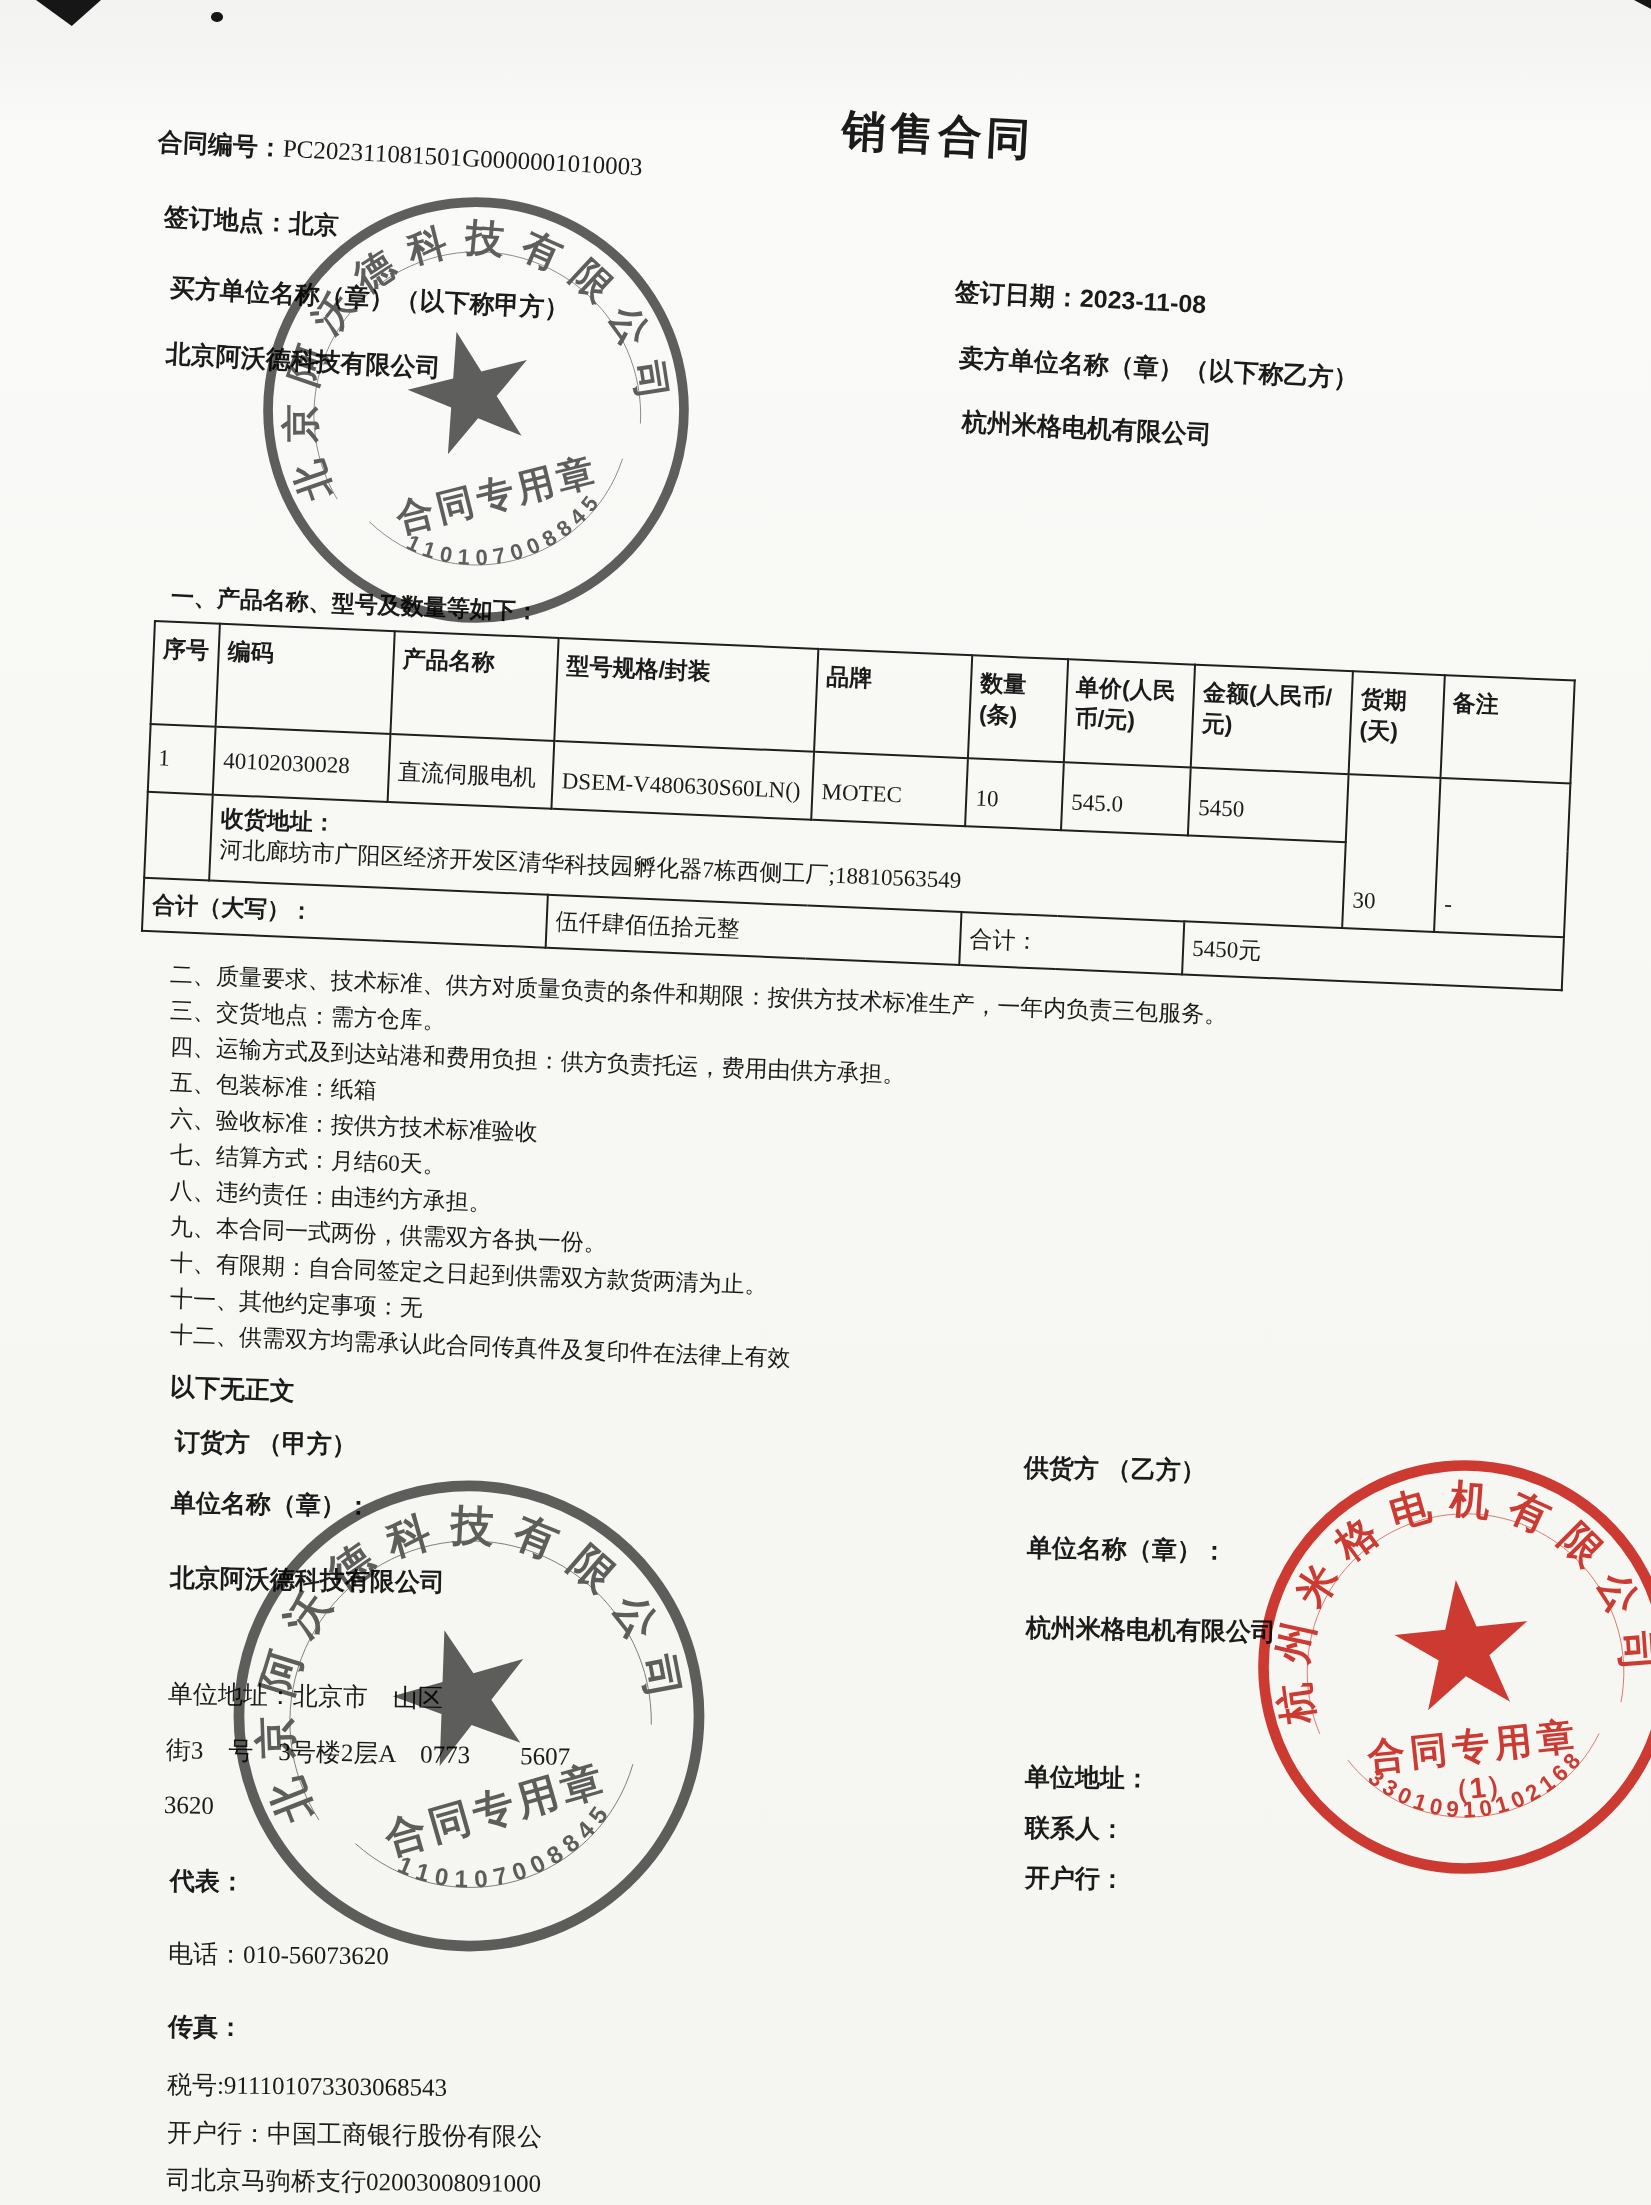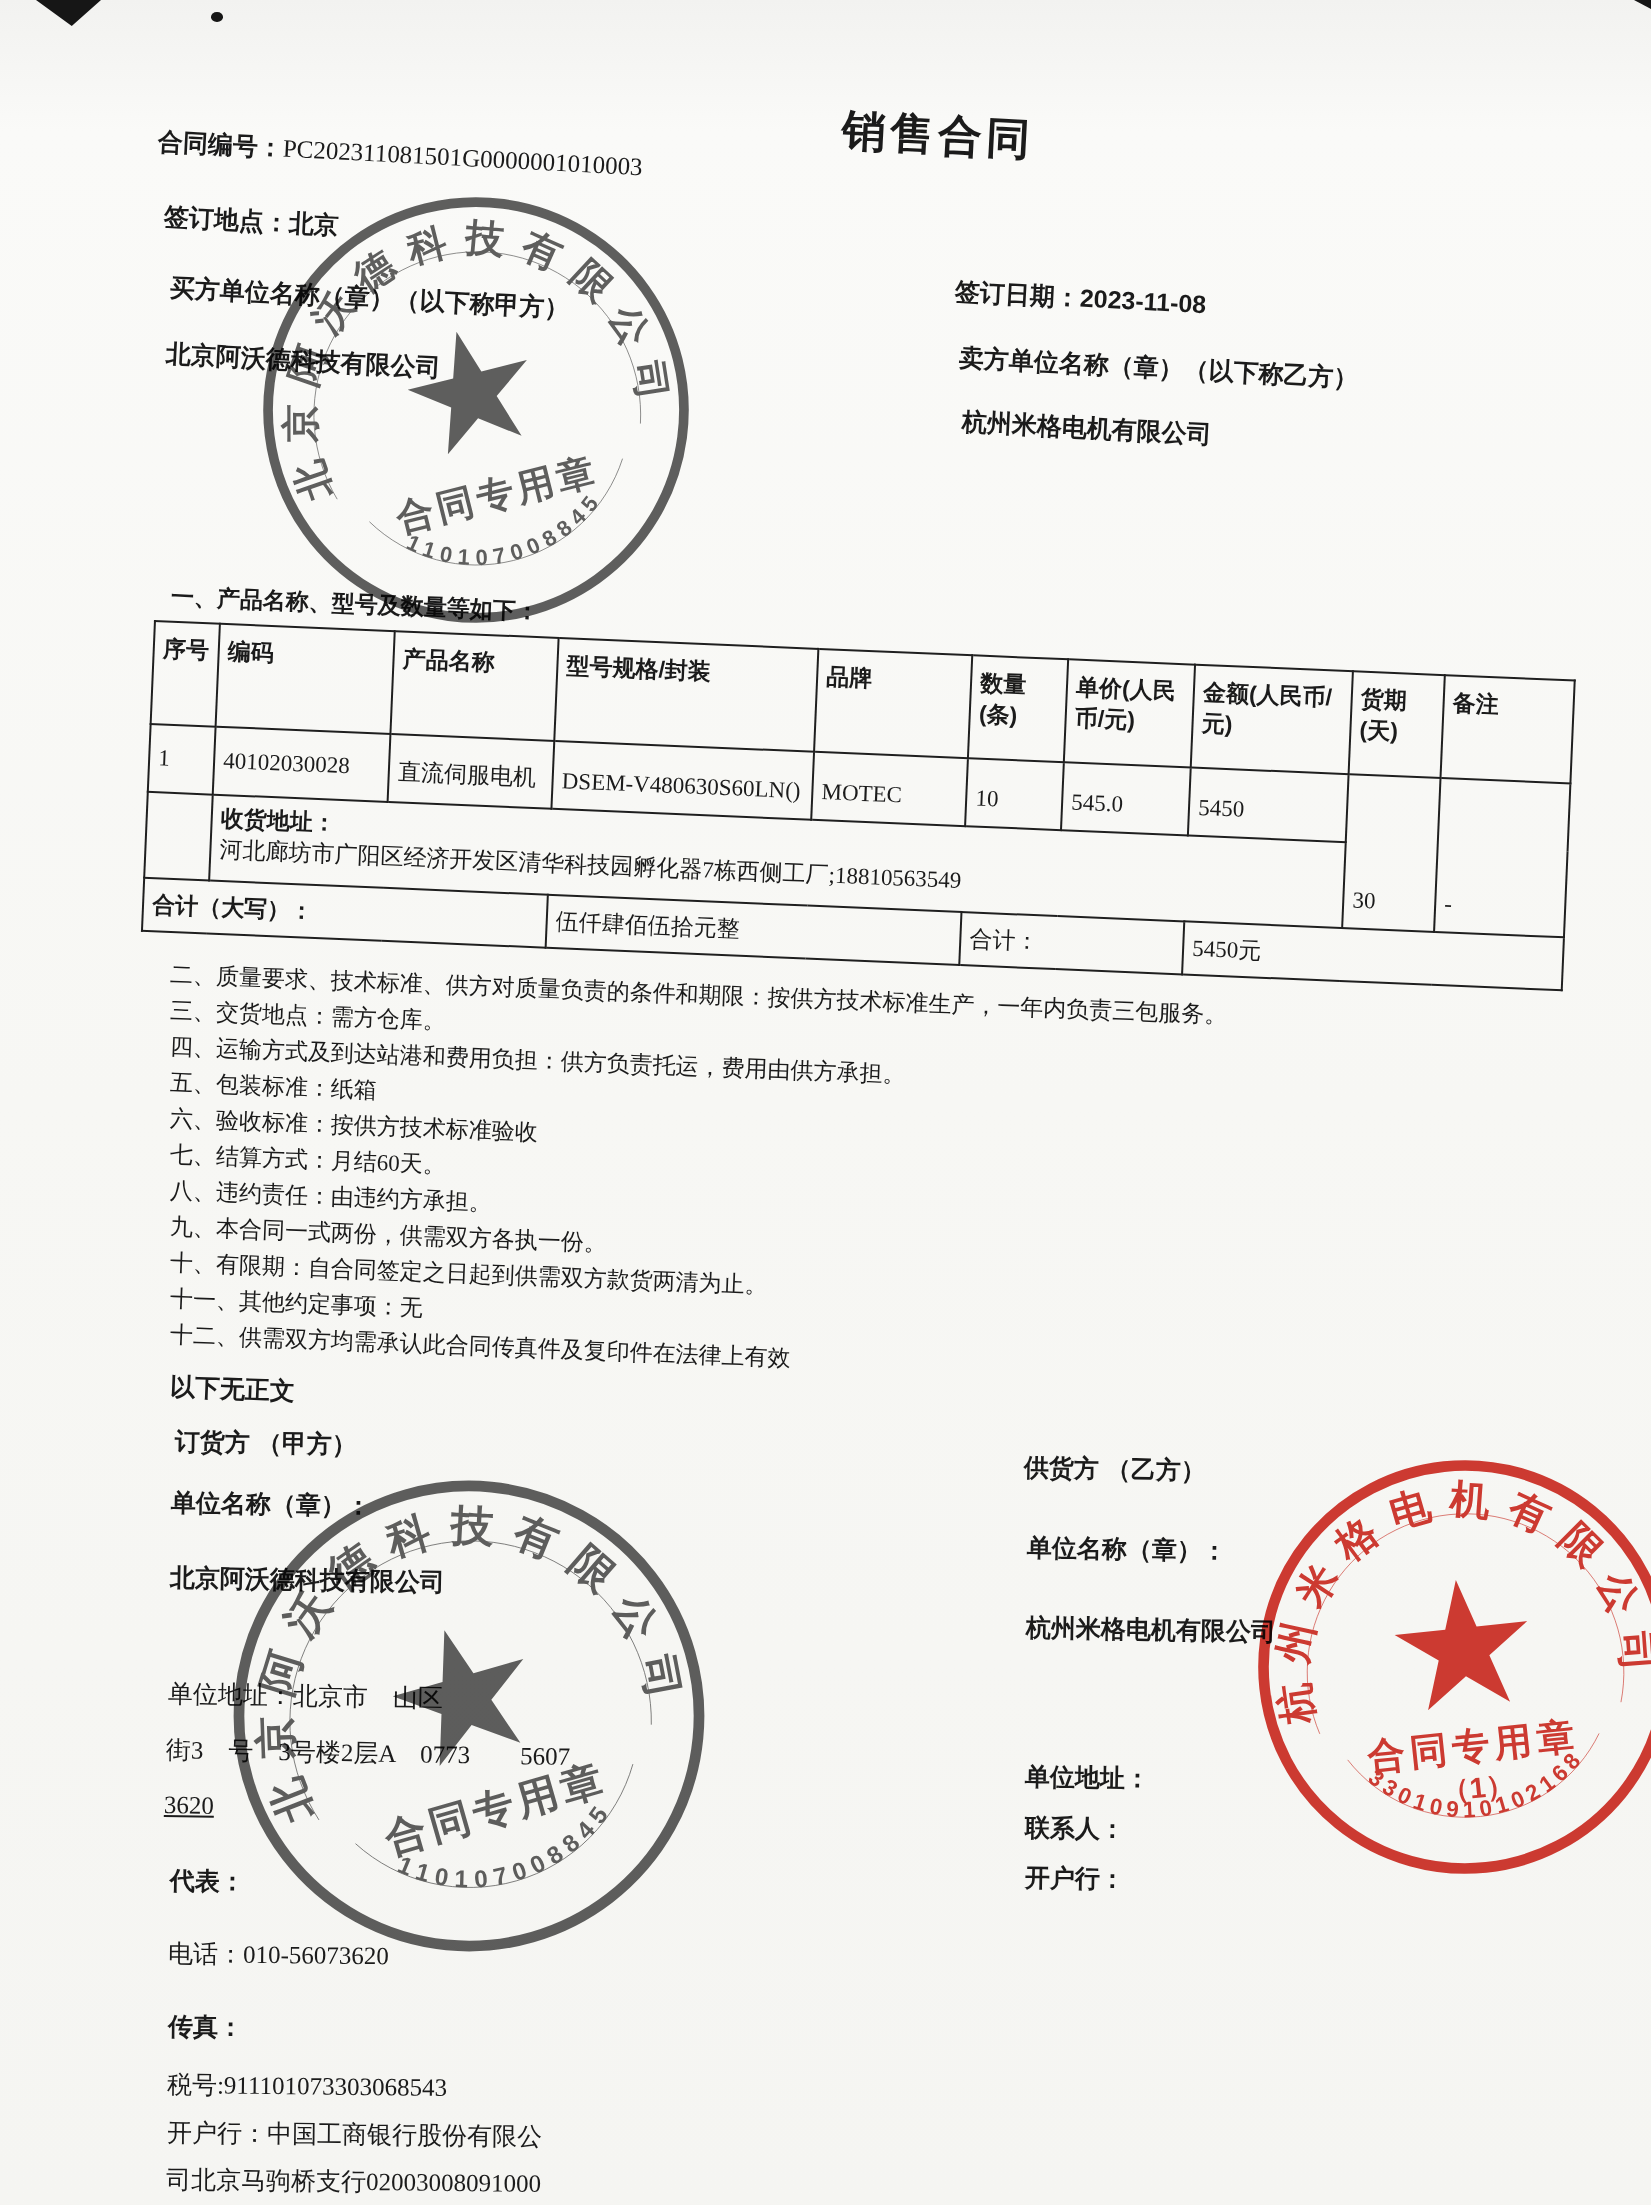--- a/index.html
+++ b/index.html
@@ -132,21 +132,21 @@
     <div class="clause">十一、其他约定事项：无</div>
     <div class="clause">十二、供需双方均需承认此合同传真件及复印件在法律上有效</div>
   </div>
   <div class="line t22 b" style="left:170px;top:1370px;font-size:25px;">以下无正文</div>
 
   <div class="line t10 b" style="left:175px;top:1425px;">订货方 （甲方）</div>
   <div class="line t10 b" style="left:171px;top:1486px;">单位名称（章）：</div>
   <div class="line t10 b" style="left:170px;top:1561px;">北京阿沃德科技有限公司</div>
   <div class="line t10" style="left:168px;top:1677px;">单位地址：北京市　山区　　　</div>
   <div class="line t10" style="left:166px;top:1733px;">街3　号　3号楼2层A　0773　　5607</div>
-  <div class="line t10" style="left:164px;top:1791px;text-decoration:underline;">3620</div>
+  <div class="line t10" style="left:164px;top:1791px;">3620</div>
   <div class="line t10 b" style="left:170px;top:1864px;">代表：</div>
   <div class="line t06" style="left:168px;top:1937px;">电话：010-56073620</div>
   <div class="line t06 b" style="left:168px;top:2010px;">传真：</div>
   <div class="line t06" style="left:167px;top:2068px;">税号:911101073303068543</div>
   <div class="line t06" style="left:167px;top:2116px;">开户行：中国工商银行股份有限公</div>
   <div class="line t06" style="left:166px;top:2163px;">司北京马驹桥支行02003008091000</div>
 
   <div class="line t10 b" style="left:1024px;top:1451px;">供货方 （乙方）</div>
   <div class="line t10 b" style="left:1027px;top:1531px;">单位名称（章）：</div>
   <div class="line t10 b" style="left:1026px;top:1611px;">杭州米格电机有限公司</div>

